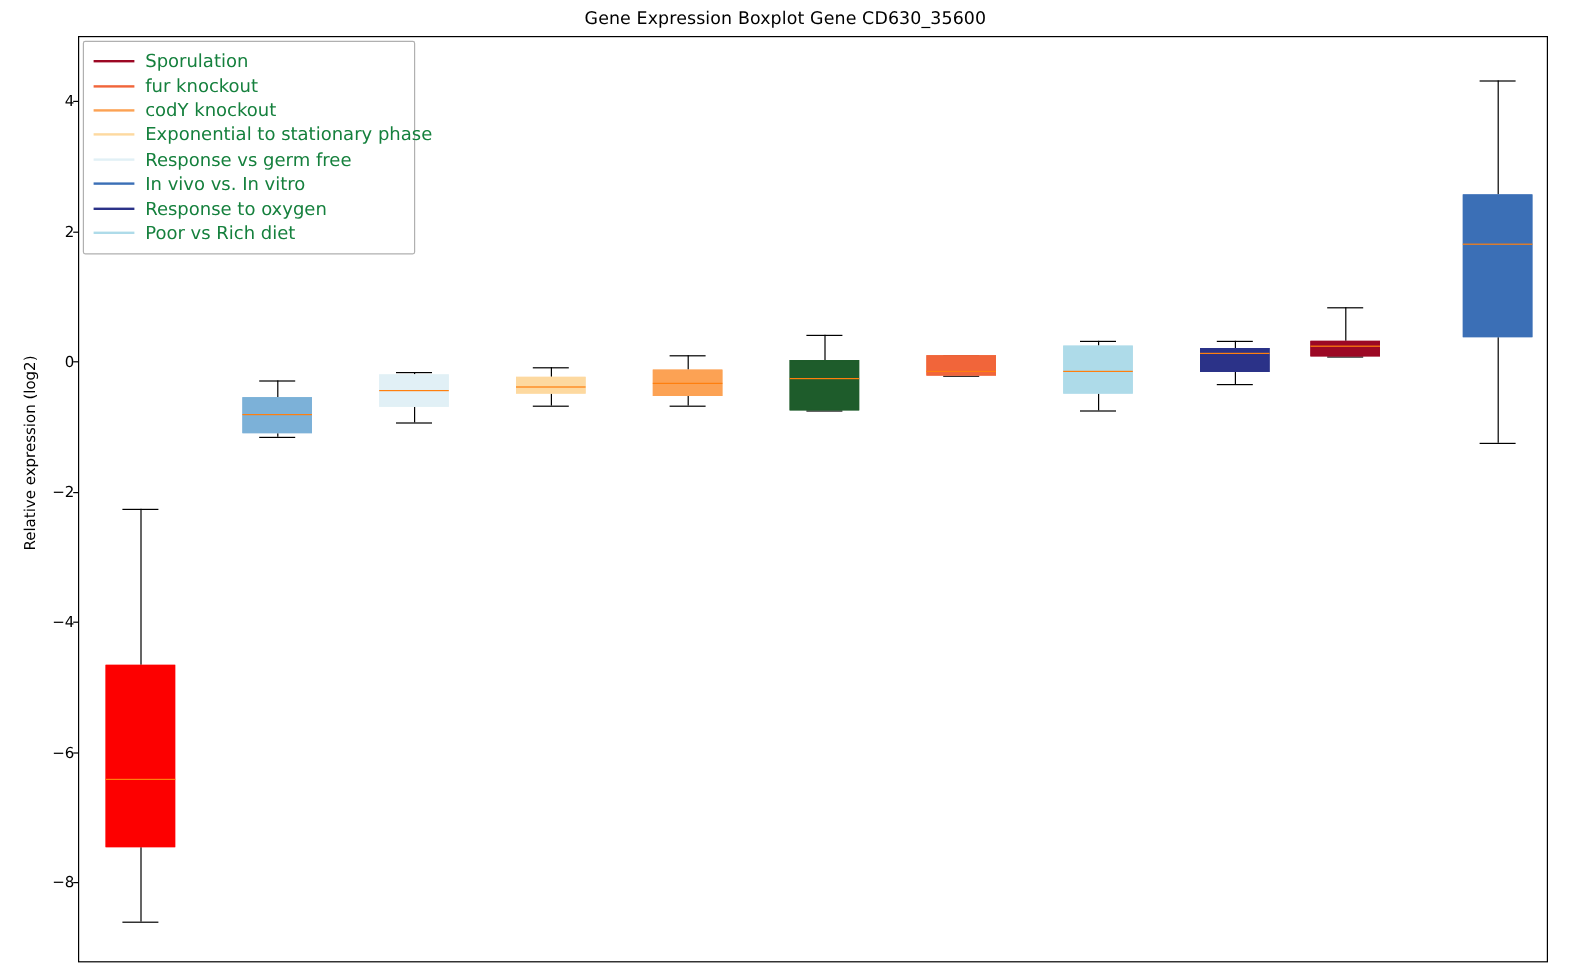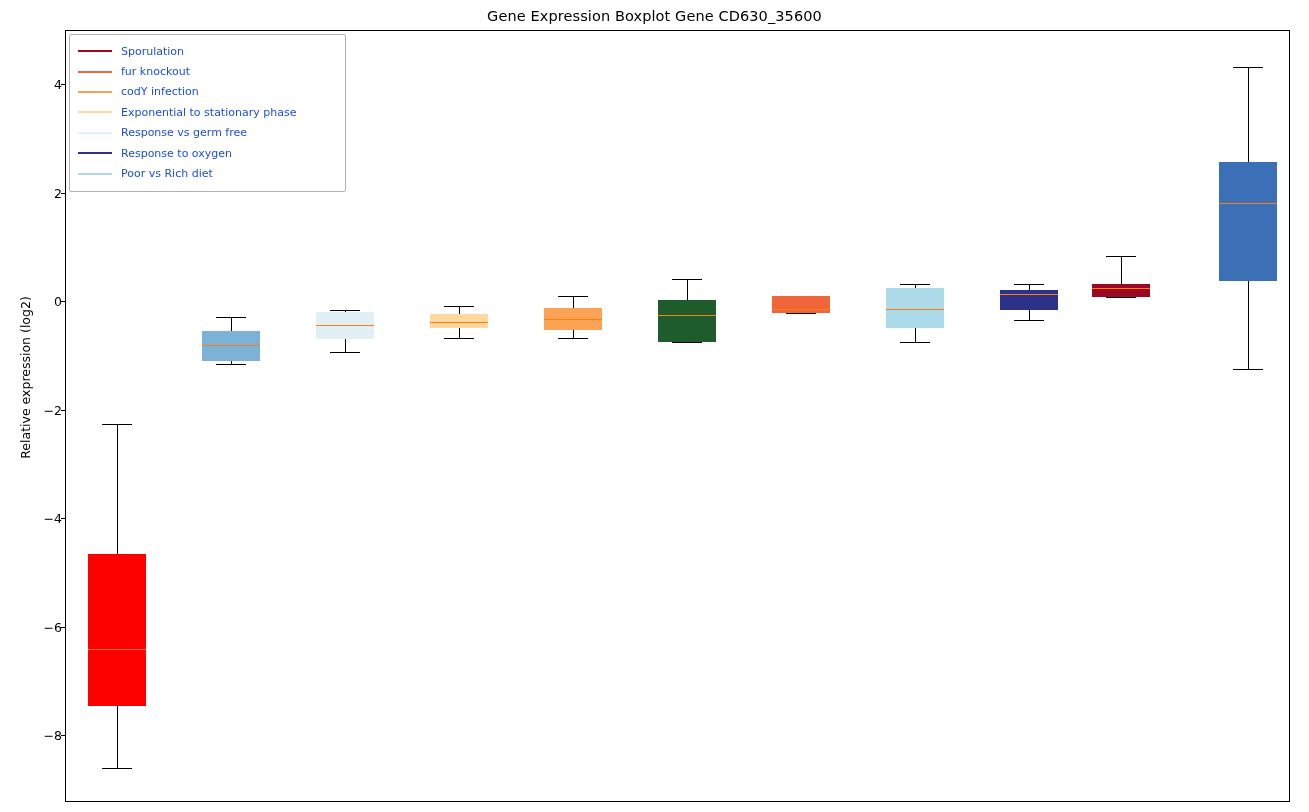--- a/index.html
+++ b/index.html
@@ -107,22 +107,22 @@
     height: 20.4px;
   }
   .legend-swatch {
     width: 34px;
     height: 0;
     border-top: 2.1px solid #000;
     margin-right: 9px;
     flex: 0 0 34px;
   }
   .legend-text {
-    font-size: 11px;
-    color: #1d4ed8;
+    font-size: 15px;
+    color: #15803d;
     white-space: nowrap;
   }
 </style>
 </head>
 <body>
 
 <div id="figure">
 
   <div id="chart-title">Gene Expression Boxplot Gene CD630_35600</div>
 
@@ -242,31 +242,35 @@
       <div class="legend-row">
         <span class="legend-swatch" style="border-top-color: rgb(156, 8, 36);"></span>
         <span class="legend-text">Sporulation</span>
       </div>
       <div class="legend-row">
         <span class="legend-swatch" style="border-top-color: rgb(241, 101, 58);"></span>
         <span class="legend-text">fur knockout</span>
       </div>
       <div class="legend-row">
         <span class="legend-swatch" style="border-top-color: rgb(252, 162, 84);"></span>
-        <span class="legend-text">codY infection</span>
+        <span class="legend-text">codY knockout</span>
       </div>
       <div class="legend-row">
         <span class="legend-swatch" style="border-top-color: rgb(253, 217, 160);"></span>
         <span class="legend-text">Exponential to stationary phase</span>
       </div>
       <div class="legend-row">
         <span class="legend-swatch" style="border-top-color: rgb(225, 240, 246);"></span>
         <span class="legend-text">Response vs germ free</span>
       </div>
       <div class="legend-row">
+        <span class="legend-swatch" style="border-top-color: rgb(59, 111, 182);"></span>
+        <span class="legend-text">In vivo vs. In vitro</span>
+      </div>
+      <div class="legend-row">
         <span class="legend-swatch" style="border-top-color: rgb(43, 50, 136);"></span>
         <span class="legend-text">Response to oxygen</span>
       </div>
       <div class="legend-row">
         <span class="legend-swatch" style="border-top-color: rgb(174, 219, 233);"></span>
         <span class="legend-text">Poor vs Rich diet</span>
       </div>
     </div>
 
 </div>

